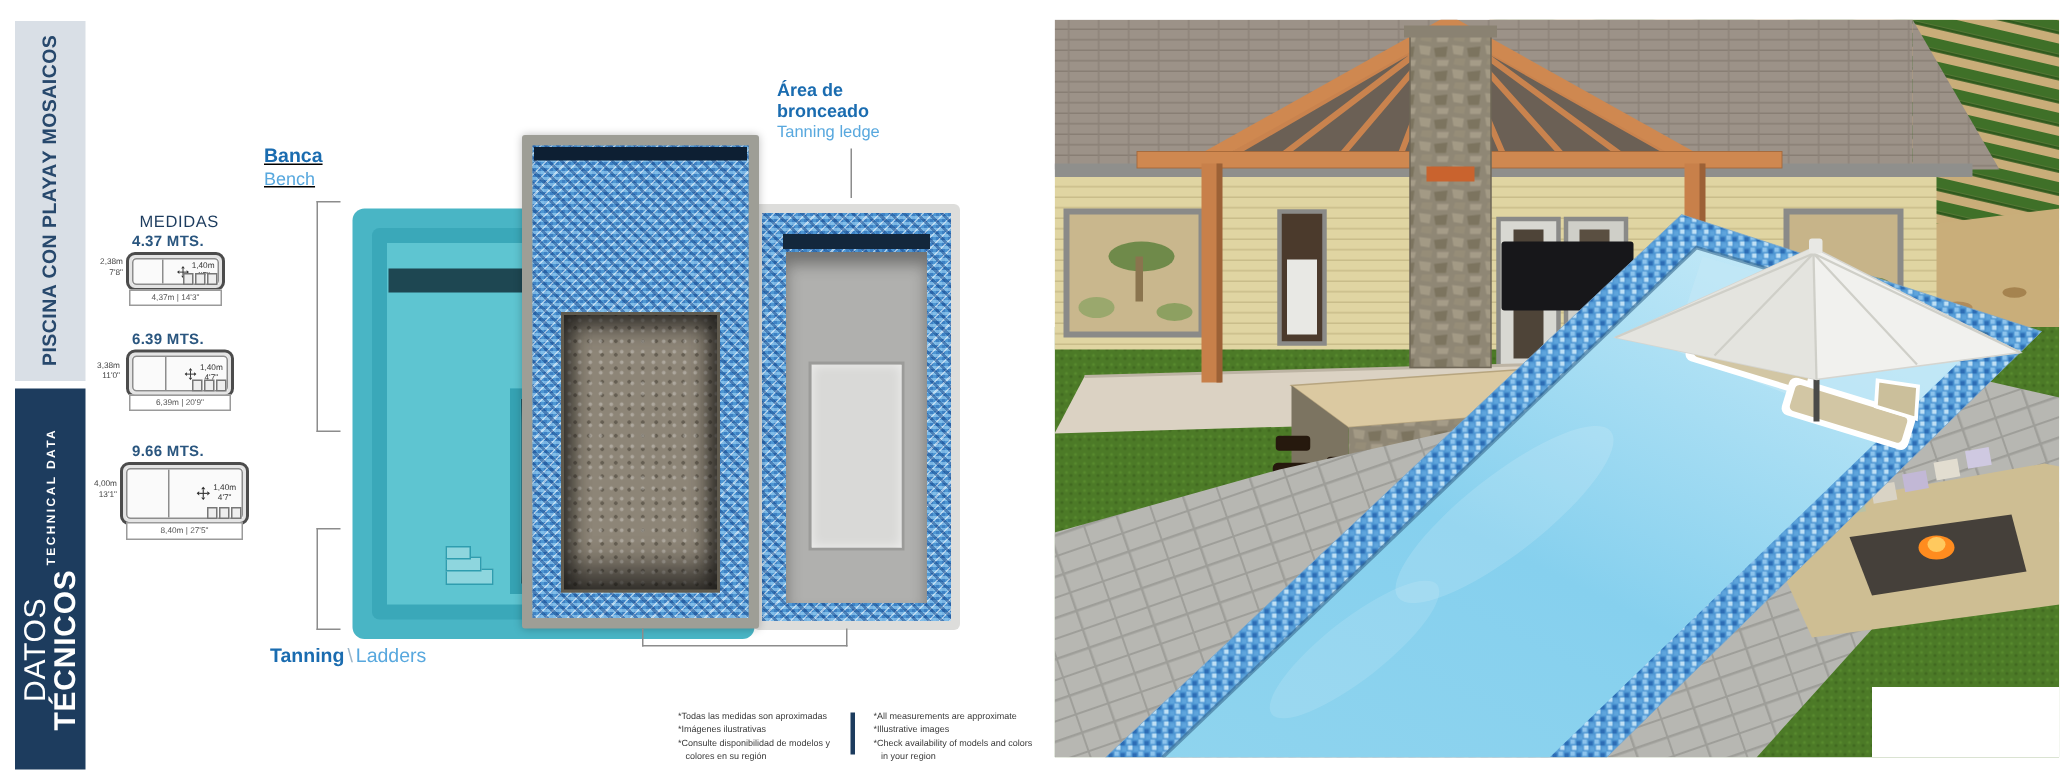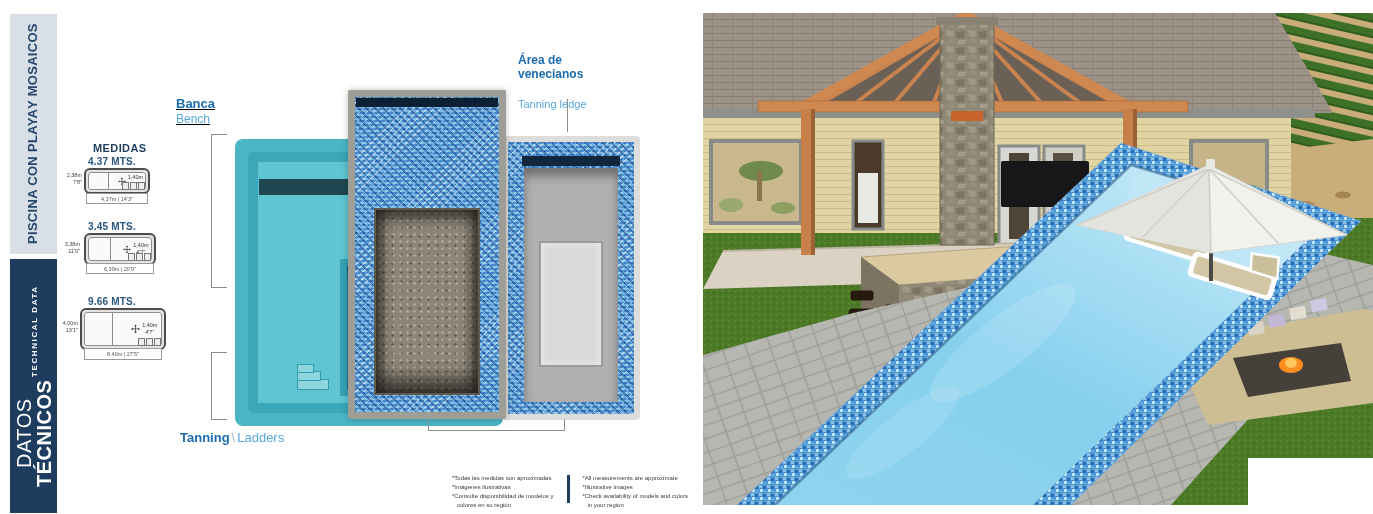--- a/index.html
+++ b/index.html
@@ -13,21 +13,21 @@
   .vtext{writing-mode:vertical-rl;transform:rotate(180deg);text-align:center;height:100%;
          display:flex;flex-direction:row;align-items:center;justify-content:center;}
   .vtext span{display:block;}
   .vbar-top .vtext{color:#27486c;font-weight:bold;font-size:13px;line-height:1.3;letter-spacing:.3px;}
   .vbar-bottom .vtext{color:#fff;}
   .datos-line{font-size:20px;font-weight:300;letter-spacing:.5px;line-height:1;}
   .datos-line b{font-weight:bold;}
   .tech-line{font-size:8px;font-weight:bold;letter-spacing:1.6px;margin-top:2px;}
 
   
-  .medidas-heading{position:absolute;left:93px;top:142px;font-size:11px;font-weight:bold;color:#1d3c5e;letter-spacing:.4px;}
+  .medidas-heading{position:absolute;left:93px;top:142px;font-size:11px;font-weight:normal;color:#1d3c5e;letter-spacing:.4px;}
   .m-title{position:absolute;font-size:10px;font-weight:bold;color:#2a567f;letter-spacing:.2px;}
   .schem{position:absolute;border:2px solid #4c4c4c;border-radius:6px;background:#fafafa;
          box-shadow:inset 0 0 0 2px #e4e4e4;}
   .schem .inner{position:absolute;inset:2px;border:1px solid #8d8d8d;border-radius:3px;}
   .schem .vline{position:absolute;top:3px;bottom:3px;left:36%;width:1px;background:#8d8d8d;}
   .schem .depth{position:absolute;right:8%;top:50%;transform:translateY(-50%);
                 display:flex;align-items:center;gap:2px;}
   .schem .depth .dtxt{font-size:5.5px;line-height:1.2;color:#333;text-align:center;}
   .schem .steps{position:absolute;right:3px;bottom:2px;display:flex;gap:1px;}
   .schem .steps i{display:block;width:5px;height:6px;border:1px solid #777;background:#eee;}
@@ -75,21 +75,21 @@
            box-shadow:inset 0 10px 12px rgba(10,10,10,.5), inset 0 -16px 16px rgba(10,10,10,.55),
                       inset 8px 0 10px rgba(10,10,10,.3), inset -8px 0 10px rgba(10,10,10,.3);}
 
   
   .lbl{position:absolute;text-align:left;z-index:3;}
   .lbl .es{color:#1a6cb0;font-weight:bold;font-size:13px;line-height:1.15;}
   .lbl .en{color:#58a8de;font-size:12px;line-height:1.2;}
   .lbl-banca{left:176px;top:97px;width:72px;text-decoration:underline;}
   .lbl-bronceado{left:518px;top:54px;width:100px;}
   .lbl-bronceado .es{font-size:12px;}
-  .lbl-bronceado .en{font-size:11px;margin-top:16px;}
+  .lbl-bronceado .en{font-size:11px;}
   .lbl-escalera{left:180px;top:428px;width:140px;text-align:left;white-space:nowrap;}
   .lbl-escalera .es,.lbl-escalera .sep,.lbl-escalera .en{display:inline;font-size:13px;}
   .lbl-escalera .sep{color:#9db6c9;font-weight:normal;padding:0 2px;}
   .lbl-mosaicos{left:447px;top:434px;width:102px;}
   .bracket-left{position:absolute;width:15px;border-left:1.5px solid #8c8c8c;
                 border-top:1.5px solid #8c8c8c;border-bottom:1.5px solid #8c8c8c;z-index:0;}
   .bk-banca{left:211px;top:134px;height:152px;}
   .bk-escalera{left:211px;top:352px;height:66px;}
   .line-tanning{position:absolute;left:567px;top:99px;height:33px;width:0;border-left:1.3px solid #8c8c8c;z-index:3;}
   .bk-mosaicos{position:absolute;left:428px;top:419px;width:135px;height:11px;
@@ -146,21 +146,21 @@
       </div>
     </div>
     <div class="steps">
         <i></i>
         <i></i>
         <i></i>
       </div>
   </div>
   <div class="len-box" style="left:86px;top:193px;width:60px;height:9px;">4,37m | 14'3"</div>
 
-  <div class="m-title" style="left:88px;top:221px;">3.45 MTS.</div>
+  <div class="m-title" style="left:88px;top:221px;">6.39 MTS.</div>
   <div class="side-dim" style="left:60px;top:241px;">
     <div>3,38m</div>
     <div>11'0"</div>
   </div>
   <div class="schem" style="left:84px;top:233px;width:68px;height:28px;">
     <div class="inner"></div>
     <div class="vline"></div>
     <div class="depth">
       <svg width="8" height="8" viewBox="0 0 10 10">
           <path d="M5 0 6.5 2H3.5ZM5 10 3.5 8H6.5ZM0 5 2 3.5V6.5ZM10 5 8 6.5V3.5Z" fill="#333"></path>
@@ -233,21 +233,21 @@
   <div class="bracket-left bk-escalera"></div>
   <div class="line-tanning"></div>
   <div class="bk-mosaicos"></div>
 
   <div class="lbl lbl-banca">
     <div class="es">Banca</div>
     <div class="en">Bench</div>
   </div>
   <div class="lbl lbl-bronceado">
     <div class="es">Área de</div>
-    <div class="es">venecianos</div>
+    <div class="es">bronceado</div>
     <div class="en">Tanning ledge</div>
   </div>
   <div class="lbl lbl-escalera">
     <span class="es">Tanning</span><span class="sep">\</span><span class="en">Ladders</span>
   </div>
 
   <div class="footnotes">
     <div class="fn">
       <p>*Todas las medidas son aproximadas</p>
       <p>*Imágenes ilustrativas</p>

